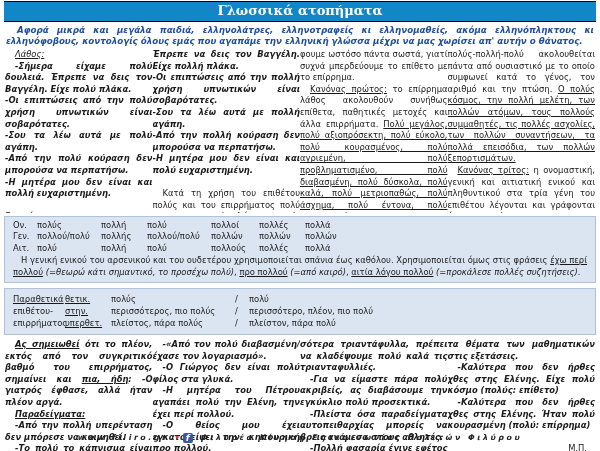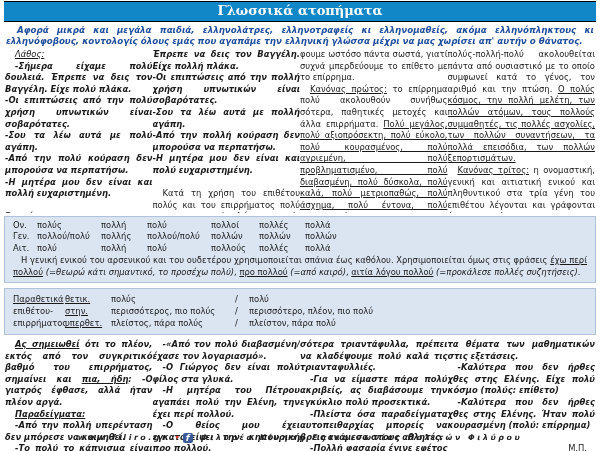--- a/index.html
+++ b/index.html
@@ -80,21 +80,21 @@
         <p class="para it"><span>Έπρεπε να δεις τον Βαγγέλη. Είχε πολλή πλάκα.</span></p>
         <p class="para it"><span>-Οι επιπτώσεις από την πολλή χρήση υπνωτικών είναι σοβαρότατες.</span></p>
         <p class="para it"><span>-Σου τα λέω αυτά με πολλή αγάπη.</span></p>
         <p class="para it"><span>-Από την πολλή κούραση δεν μπορούσα να περπατήσω.</span></p>
         <p class="para it"><span>-Η μητέρα μου δεν είναι και πολύ ευχαριστημένη.</span></p>
         <p class="para sp"></p>
         <p class="para ind"><span>Κατά τη χρήση του επιθέτου πολύς και του επιρρήματος πολύ στην προφορική γλώσσα κανείς μας δεν κάνει λάθος. Δεν τα γρά-</span></p>
       </div>
     <div class="col">
         <p class="para"><span>φουμε ωστόσο πάντα σωστά, γιατί συχνά μπερδεύουμε το επίθετο με το επίρρημα.</span></p>
-        <p class="para ind"><span class="ul">Κανόνας πρώτος:</span><span> το επίρρημα πολύ ακολουθούν συνήθως σότερα, παθητικές μετοχές και άλλα επιρρήματα. </span><span class="ul">Πολύ μεγάλος, πολύ αξιοπρόσεκτη, πολύ εύκολο, πολύ κουρασμένος, πολύ αγριεμένη, πολύ προβληματισμένο, πολύ διαβασμένη, πολύ δύσκολα, πολύ καλά, πολύ μετριοπαθώς, πολύ άσχημα, πολύ έντονα, πολύ προσεκτικά.</span></p>
+        <p class="para ind"><span class="ul">Κανόνας πρώτος:</span><span> το επίρρημα λάθος ακολουθούν συνήθως επίθετα, παθητικές μετοχές και άλλα επιρρήματα. </span><span class="ul">Πολύ μεγάλος, πολύ αξιοπρόσεκτη, πολύ εύκολο, πολύ κουρασμένος, πολύ αγριεμένη, πολύ προβληματισμένο, πολύ διαβασμένη, πολύ δύσκολα, πολύ καλά, πολύ μετριοπαθώς, πολύ άσχημα, πολύ έντονα, πολύ προσεκτικά.</span></p>
       </div>
     <div class="col">
         <p class="para"><span>πολύς-πολλή-πολύ ακολουθείται πάντα από ουσιαστικό με το οποίο συμφωνεί κατά το γένος, τον αριθμό και την πτώση. </span><span class="ul">Ο πολύς κόσμος, την πολλή μελέτη, των πολλών ατόμων, τους πολλούς συμμαθητές, τις πολλές ασχολίες, των πολλών συναντήσεων, τα πολλά επεισόδια, των πολλών ξεπορτισμάτων.</span></p>
         <p class="para ind"><span class="ul">Κανόνας τρίτος:</span><span> η ονομαστική, γενική και αιτιατική ενικού και πληθυντικού στα τρία γένη του επιθέτου λέγονται και γράφονται όπως παρακάτω:</span></p>
       </div>
   </div>
 
   <div class="box">
     <div class="t1">
         <div class="cell">Ον.</div>

